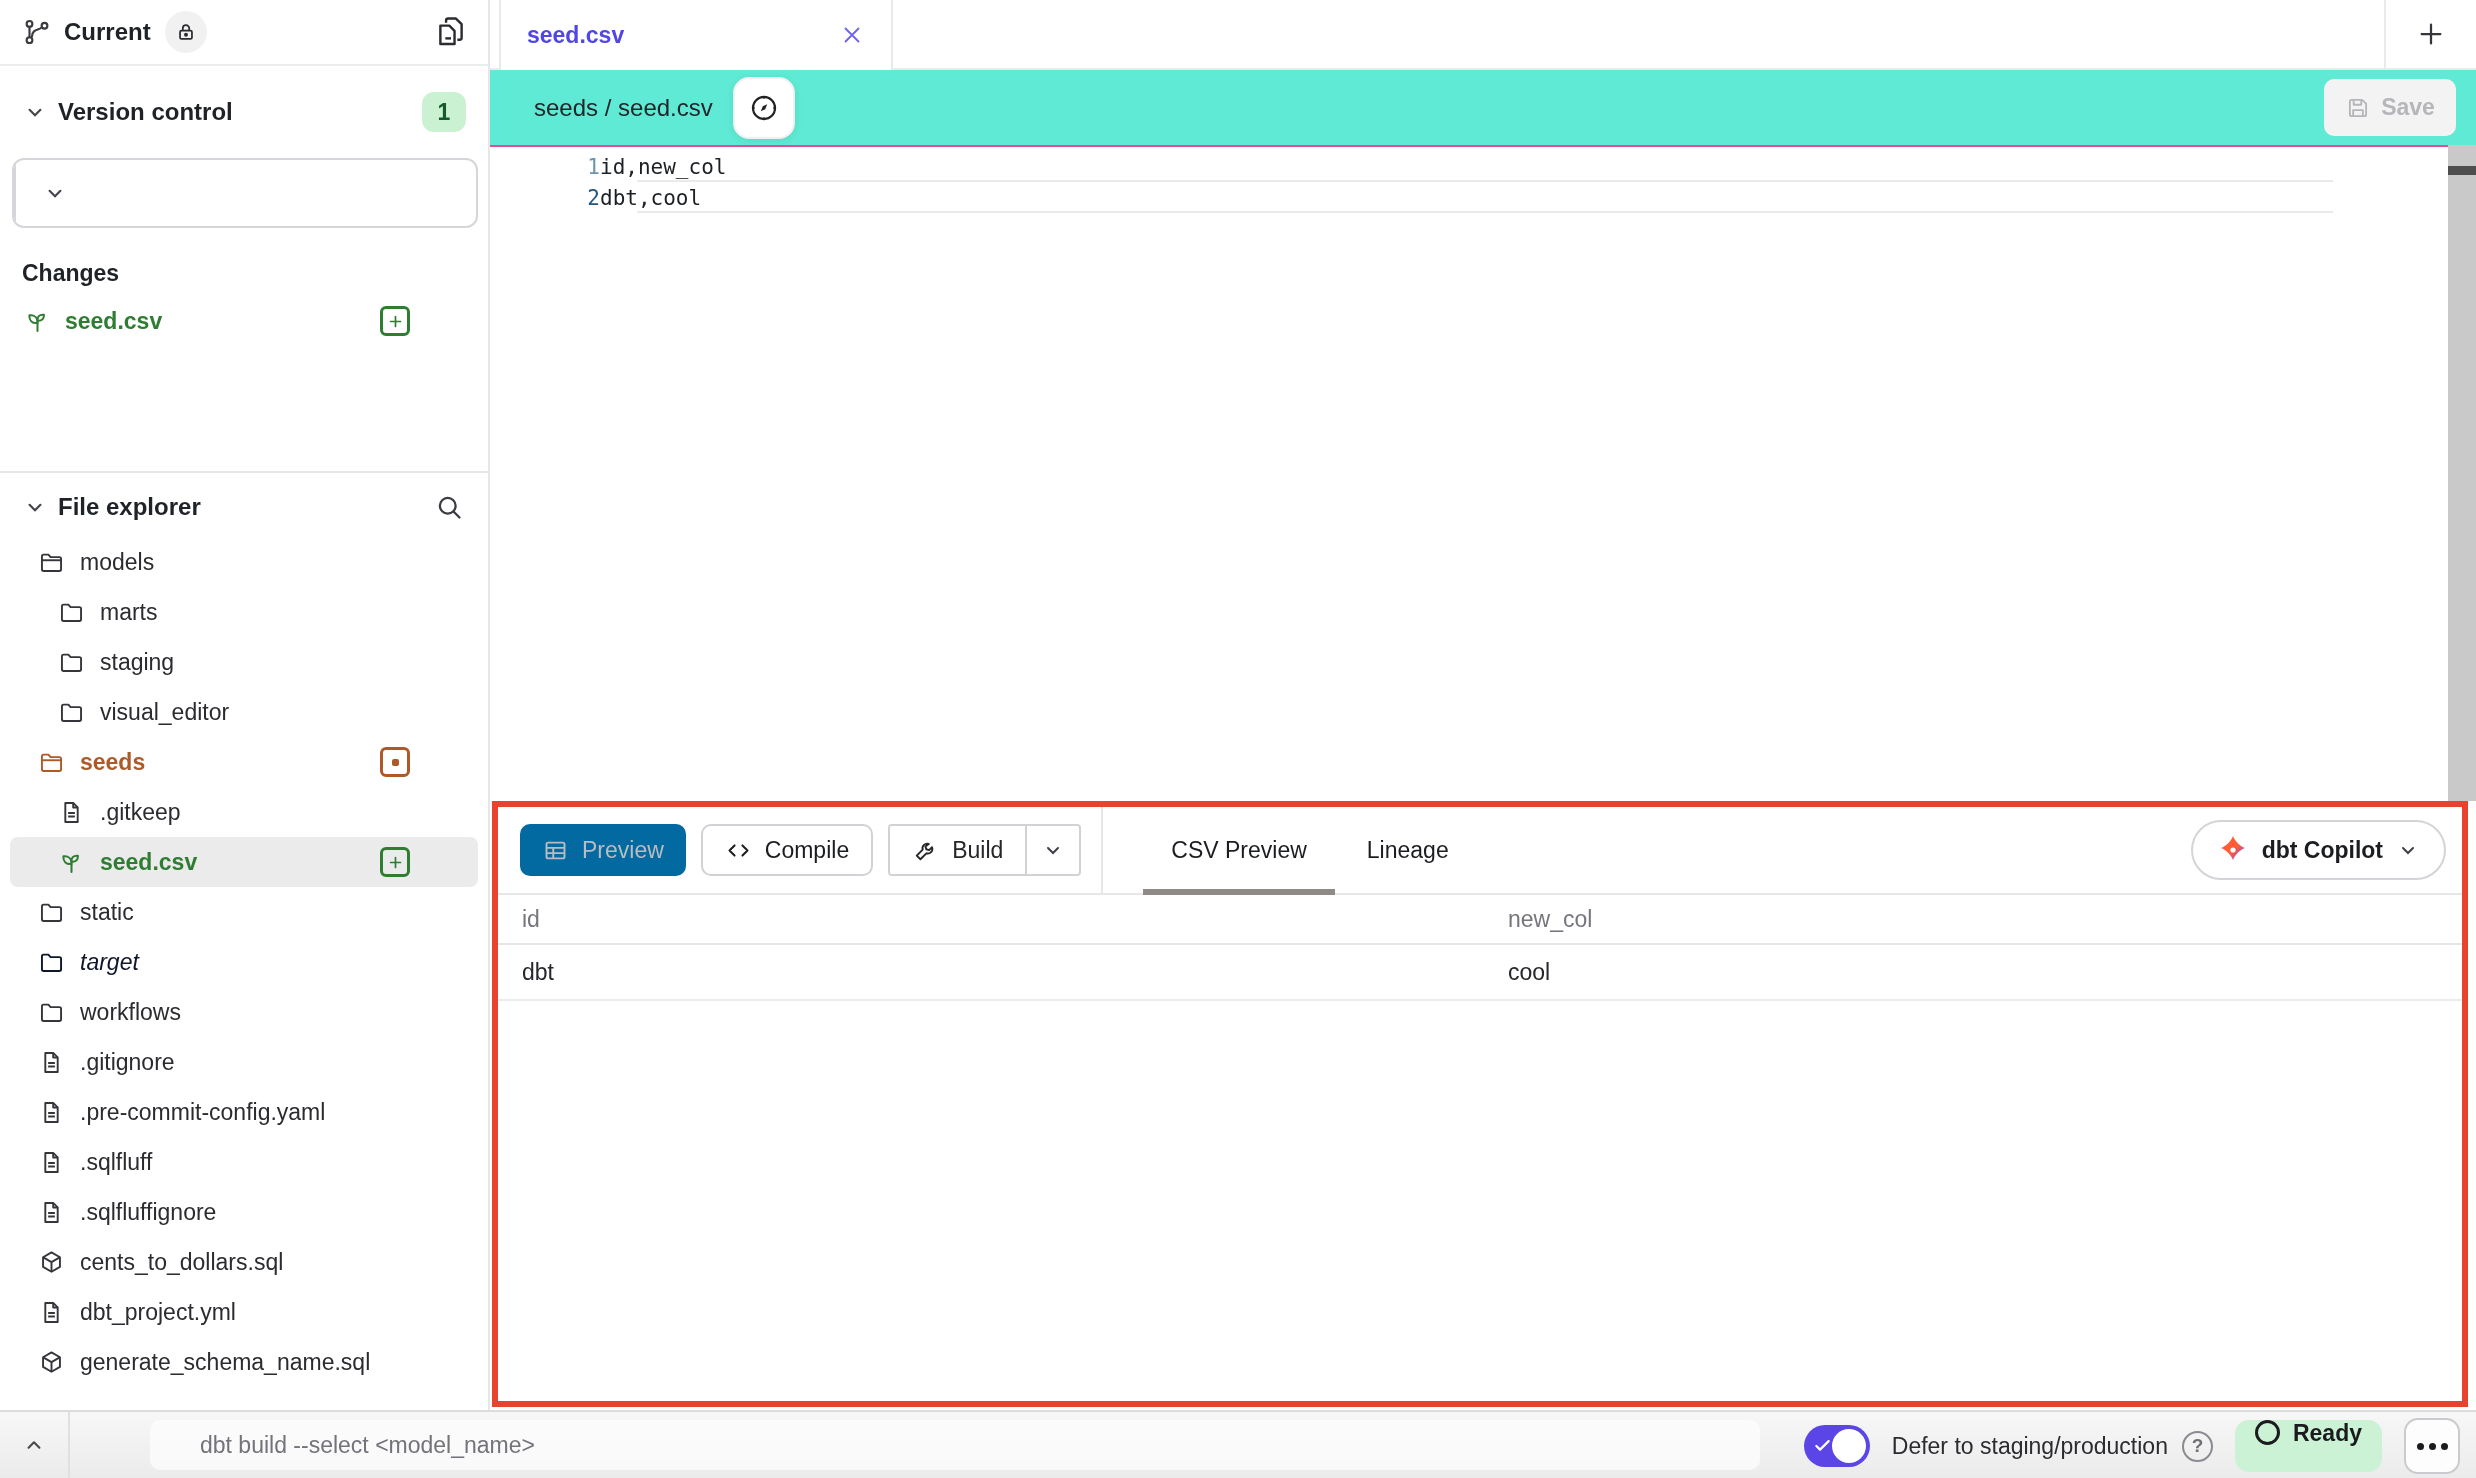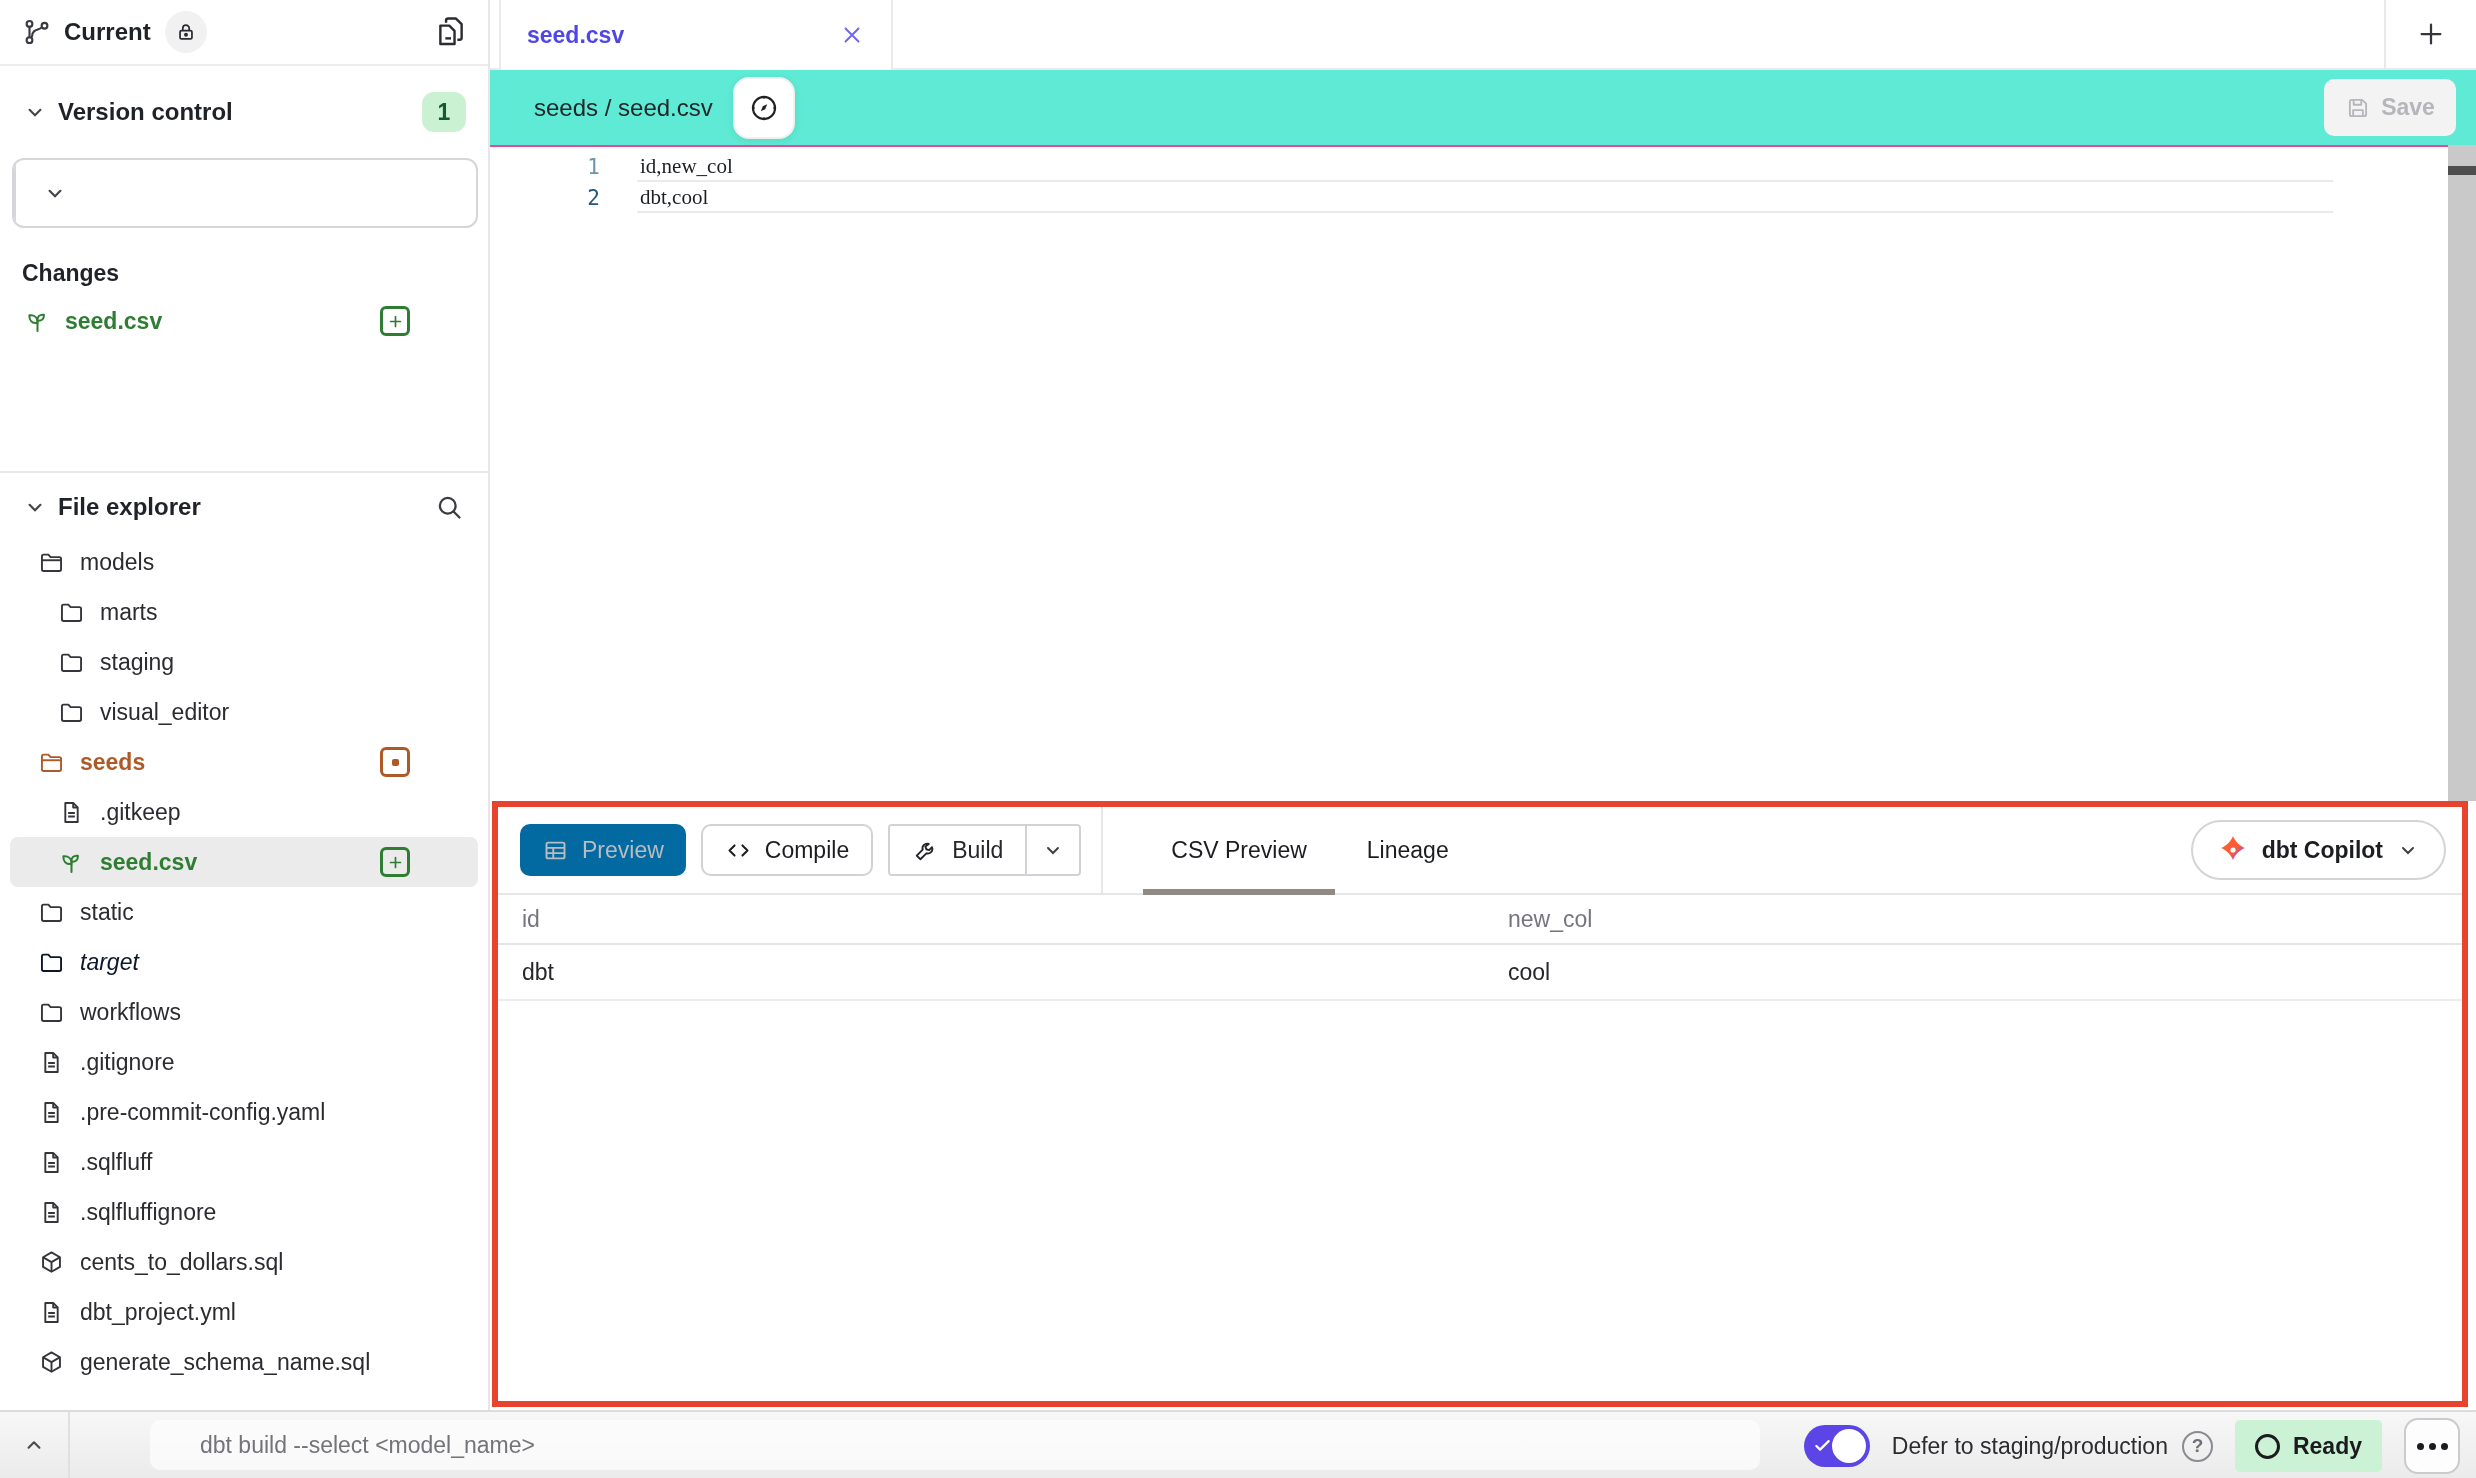--- a/index.html
+++ b/index.html
@@ -79,21 +79,21 @@
                color:#222;background:#fff;cursor:pointer;box-sizing:border-box;}
   .save-btn{position:absolute;right:20px;top:9px;height:57px;width:132px;border-radius:10px;
             background:#f3f3f4;color:#b6b6ba;font-size:23px;font-weight:600;display:flex;
             align-items:center;justify-content:center;gap:10px;}
 
   .editor{position:absolute;left:0;top:145px;right:0;height:656px;padding-top:6px;}
   .eline{position:relative;height:31px;display:flex;align-items:center;
          font-family:"DejaVu Sans Mono",monospace;font-size:21px;}
   .lnum{width:110px;text-align:right;color:#6d93ad;flex:none;}
   .eline.active .lnum{color:#24557e;}
-  .ecode{margin-left:40px;color:#1c1f23;white-space:pre;font-family:Liberation Serif, serif;}
+  .ecode{color:#1c1f23;white-space:pre;}
   .esep{position:absolute;left:147px;right:143px;bottom:0;border-bottom:2px solid #eaeaea;}
   .ed-scroll{position:absolute;top:145px;right:0;width:28px;height:656px;background:#c9c9c9;}
   .ed-thumb{position:absolute;top:21px;left:0;right:0;height:9px;background:#4e4e4e;}
 
   
   .panel{position:absolute;left:2px;top:801px;width:1976px;height:606px;background:#fff;
          border:6px solid #e8432e;box-sizing:border-box;}
   .ptoolbar{height:86px;display:flex;align-items:center;padding-left:22px;
             border-bottom:2px solid #e7e7e9;position:relative;}
   .pbtn{height:52px;border-radius:10px;display:flex;align-items:center;gap:13px;
@@ -134,21 +134,21 @@
             font-size:23px;color:#3c3c41;font-family:"Liberation Sans",sans-serif;}
   .sb-input::placeholder{color:#73737a;}
   .sb-right{position:absolute;right:16px;top:0;height:68px;display:flex;align-items:center;gap:22px;}
   .toggle{width:66px;height:42px;border-radius:21px;background:#5b45e6;position:relative;cursor:pointer;flex:none;}
   .toggle .tick{position:absolute;left:8px;top:10px;width:21px;height:21px;color:#fff;}
   .toggle .knob{position:absolute;right:4px;top:4px;width:34px;height:34px;border-radius:50%;background:#fff;}
   .defer-label{font-size:23px;color:#2b2b30;}
   .help-ic{width:31px;height:31px;border:2px solid #8a8a90;border-radius:50%;color:#6f6f75;
            font-size:19px;font-weight:600;display:flex;align-items:center;justify-content:center;
            box-sizing:border-box;margin-left:-8px;}
-  .ready-pill{height:52px;border-radius:5px;background:#cbf2d4;display:flex;align-items:center;
+  .ready-pill{height:52px;border-radius:14px;background:#cbf2d4;display:flex;align-items:flex-start;
               gap:13px;padding:0 20px;font-size:23px;font-weight:600;color:#1b1b1f;}
   .ready-circle{width:25px;height:25px;border:3px solid #1b1b1f;border-radius:50%;box-sizing:border-box;}
   .dots-btn{width:56px;height:56px;border:2px solid #cbcbcf;border-radius:14px;background:#fdfdfd;
             display:flex;align-items:center;justify-content:center;gap:5px;cursor:pointer;box-sizing:border-box;}
   .dots-btn i{width:7px;height:7px;border-radius:50%;background:#1b1b1f;}
 </style>
 </head>
 <body>
 
 <div class="app">

